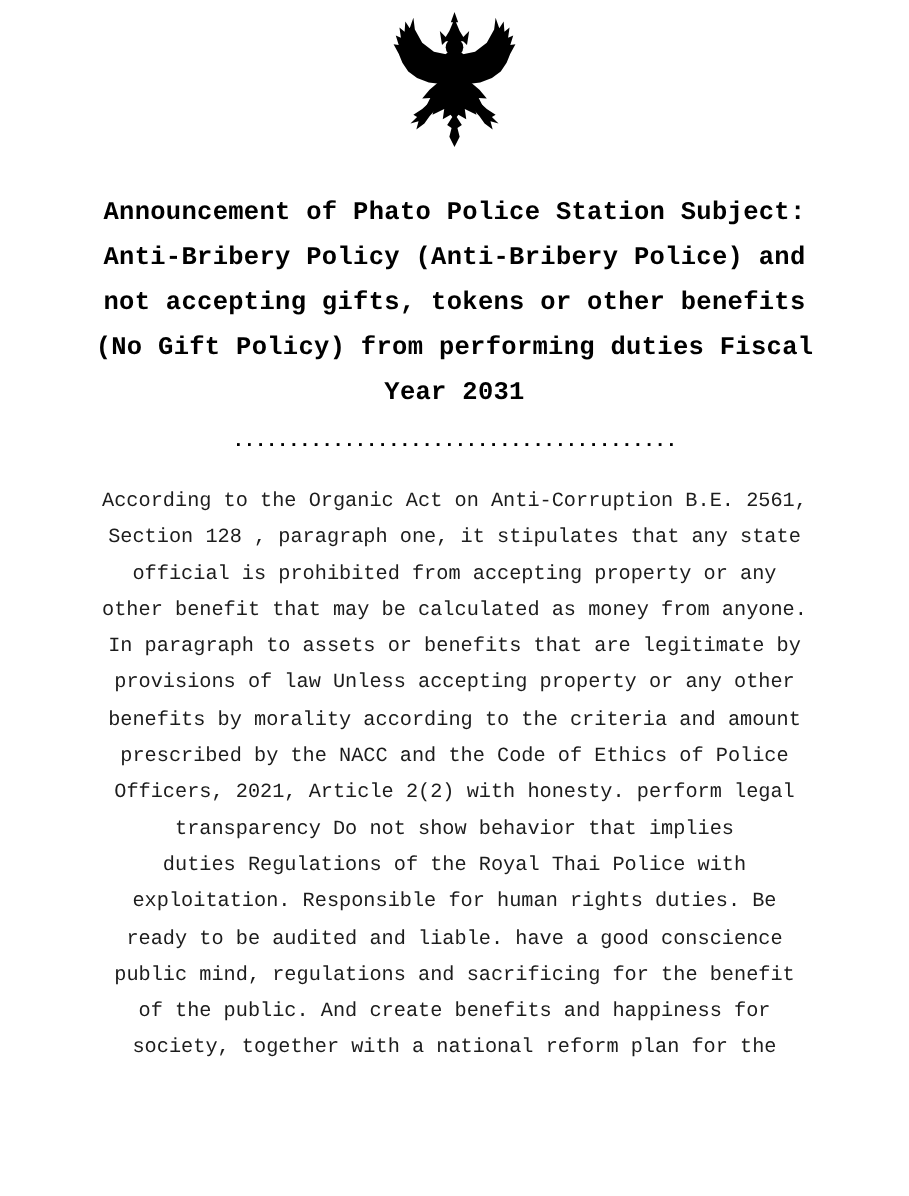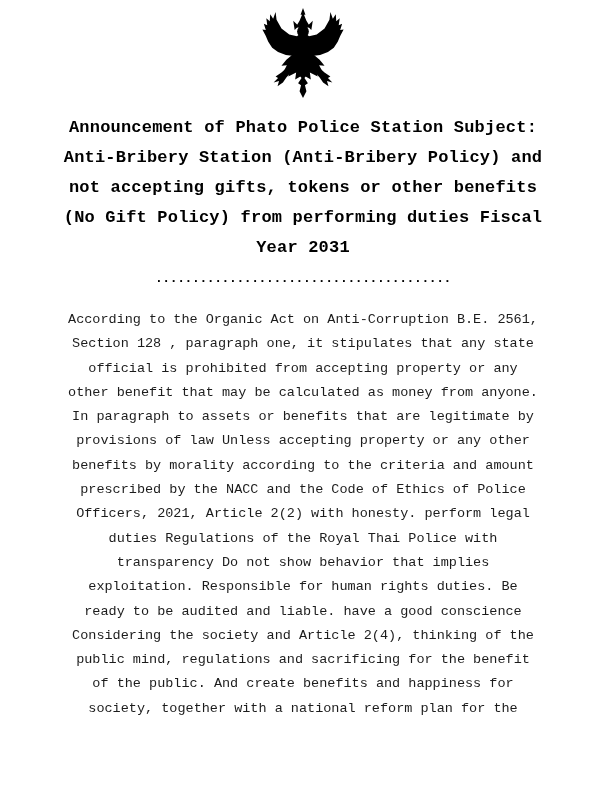--- a/index.html
+++ b/index.html
@@ -24,21 +24,21 @@
     display: flex;
     justify-content: center;
     align-items: flex-start;
   }
   .emblem-wrap svg {
     width: 98px;
     height: 92px;
     display: block;
   }
   .title-block {
-    margin-top: 13px;
+    margin-top: 28px;
     text-align: center;
     font-weight: bold;
     font-size: 17px;
     line-height: 30px;
     letter-spacing: 0.2px;
     color: #000000;
   }
   .dotted-separator {
     margin-top: 7px;
     text-align: center;
@@ -85,41 +85,40 @@
 
         <polygon points="61,56 72,66 78,70 75.5,71.5 80,76 74.5,74.5 76,80 70.5,76 67,71 58,61"></polygon>
 
         <polygon points="50,63 53.5,69 51.5,71.5 55,77 52,79 53.5,85 50,92 46.5,85 48,79 45,77 48.5,71.5 46.5,69"></polygon>
       </g>
     </svg>
   </div>
 
   <div class="title-block">
     <div>Announcement of Phato Police Station Subject:</div>
-    <div>Anti-Bribery Station (Anti-Bribery Policy) and</div>
+    <div>Anti-Bribery Policy (Anti-Bribery Police) and</div>
     <div>not accepting gifts, tokens or other benefits</div>
     <div>(No Gift Policy) from performing duties Fiscal</div>
     <div>Year 2031</div>
   </div>
 
   <div class="dotted-separator">........................................</div>
 
   <div class="body-block">
     <div>According to the Organic Act on Anti-Corruption B.E. 2561,</div>
     <div>Section 128 , paragraph one, it stipulates that any state</div>
     <div>official is prohibited from accepting property or any</div>
     <div>other benefit that may be calculated as money from anyone.</div>
     <div>In paragraph to assets or benefits that are legitimate by</div>
     <div>provisions of law Unless accepting property or any other</div>
     <div>benefits by morality according to the criteria and amount</div>
     <div>prescribed by the NACC and the Code of Ethics of Police</div>
     <div>Officers, 2021, Article 2(2) with honesty. perform legal</div>
+    <div>transparency Do not show behavior that implies</div>
     <div>duties Regulations of the Royal Thai Police with</div>
-    <div>transparency Do not show behavior that implies</div>
     <div>exploitation. Responsible for human rights duties. Be</div>
     <div>ready to be audited and liable. have a good conscience</div>
-    <div>Considering the society and Article 2(4), thinking of the</div>
     <div>public mind, regulations and sacrificing for the benefit</div>
     <div>of the public. And create benefits and happiness for</div>
     <div>society, together with a national reform plan for the</div>
   </div>
 
 </div>
 
 </body></html>

